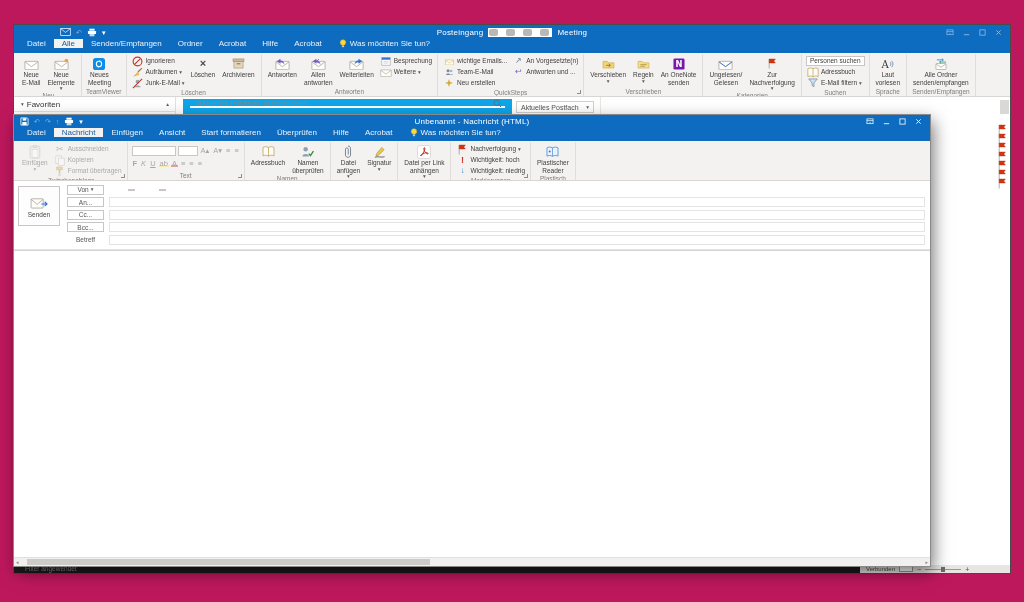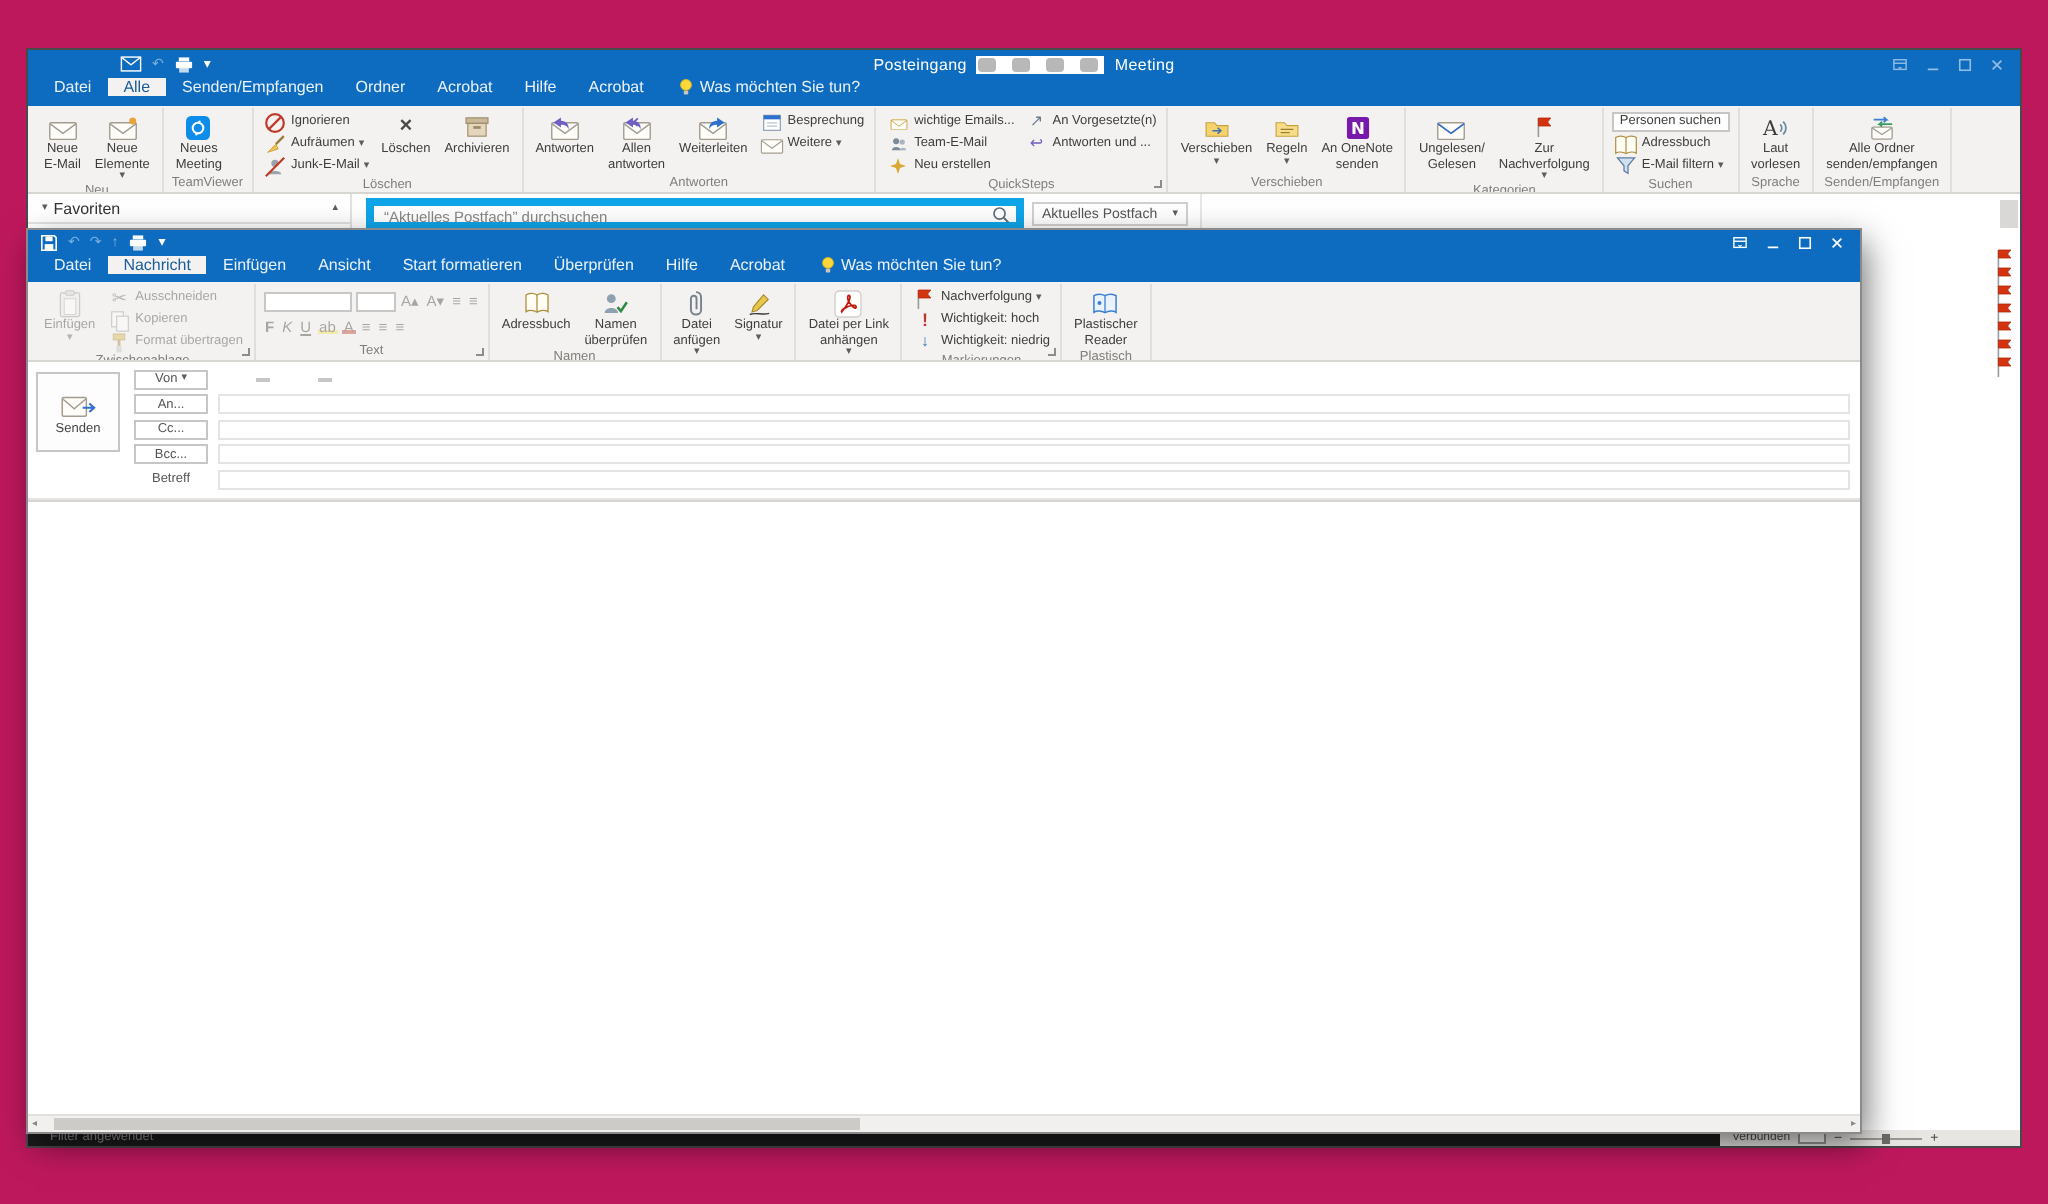--- a/index.html
+++ b/index.html
@@ -62,21 +62,21 @@
   .ul-r{box-shadow:inset 0 -2px 0 #c0392b}
 
   
   .mw-content{flex:1;display:flex;position:relative;background:#fff;min-height:0}
   .mw-nav{width:162px;border-right:1px solid #e4e2e0;padding-top:1px;flex:none}
   .fav-hdr{display:flex;align-items:center;padding:2px 6px 2px 7px;font-size:8px;color:#333;border-bottom:1px solid #e4e2e0;gap:3px}
   .fav-hdr .spacer{flex:1}
   .nav-item{padding:3px 6px 2px 11px;font-size:8px;color:#333}
   .mw-list{width:425px;padding:2px 6px 0 7px;border-right:1px solid #e9e7e5;flex:none}
   .search-row{display:flex;align-items:center;gap:4px}
-  .search-box{flex:1;height:16px;border:4px solid #0ea5e9;background:#fff;display:flex;align-items:flex-start;padding:0 3px 0 5px}
+  .search-box{flex:1;height:16px;border:7px solid #0ea5e9;background:#fff;display:flex;align-items:flex-end;padding:0 3px 0 5px}
   .search-box input{flex:1;border:none;outline:none;font-size:7.5px;color:#444;font-family:"Liberation Sans",sans-serif;background:transparent;height:10px}
   .search-box input::placeholder{color:#8a8886}
   .scope-box{width:78px;height:12px;border:1px solid #d2d0ce;background:#fff;display:flex;align-items:center;justify-content:space-between;padding:0 4px;font-size:7px;color:#555;white-space:nowrap}
   .filter-row{display:flex;align-items:center;gap:11px;margin-top:4px;font-size:8px}
   .f-all{color:#0f6cbf;font-weight:bold}
   .f-unread{color:#5f5d5b}
   .sort{margin-left:auto;display:flex;align-items:center;gap:3px;color:#5f5d5b;font-size:7.5px}
   .scroll-nub{position:absolute;right:1px;top:3px;width:9px;height:14px;background:#dad8d6}
   .flag-col{position:absolute;right:4px;top:28px;display:flex;flex-direction:column;gap:1px}
   .flag-col .fc-item{height:8px;display:flex;align-items:center}
@@ -639,20 +639,23 @@
           <span class="qic dim">↑</span>
           <span class="qic">
             <svg width="10" height="9" viewBox="0 0 11 10">
               <rect x="2.6" y=".8" width="5.8" height="2.2" fill="currentColor"></rect>
               <rect x="1" y="3.2" width="9" height="3.6" rx=".6" fill="currentColor"></rect>
               <rect x="2.8" y="5.8" width="5.4" height="3.4" fill="currentColor" opacity=".75"></rect>
             </svg>
           </span>
           <span class="qic">▾</span>
         </div>
+      <div class="win-title">
+        <span>Unbenannt - Nachricht (HTML)</span>
+      </div>
       <div class="win-controls">
           <span class="wc">
             <svg width="8" height="7" viewBox="0 0 9 8">
               <rect x="1" y="1" width="7" height="5.5" fill="none" stroke="currentColor" stroke-width=".8"></rect>
               <path d="M1 3 H8" stroke="currentColor" stroke-width=".8"></path>
               <path d="M3.6 5.2 L4.5 6 L5.4 5.2" fill="none" stroke="currentColor" stroke-width=".7"></path>
             </svg>
           </span>
           <span class="wc">
             <svg width="7" height="7" viewBox="0 0 8 8">

